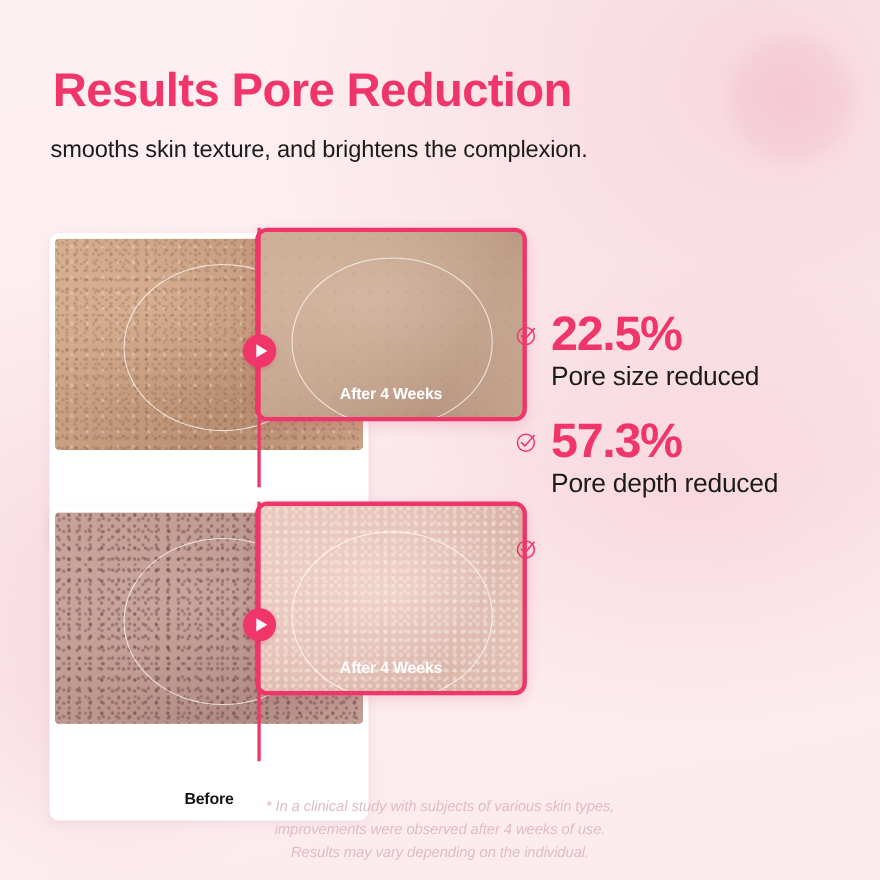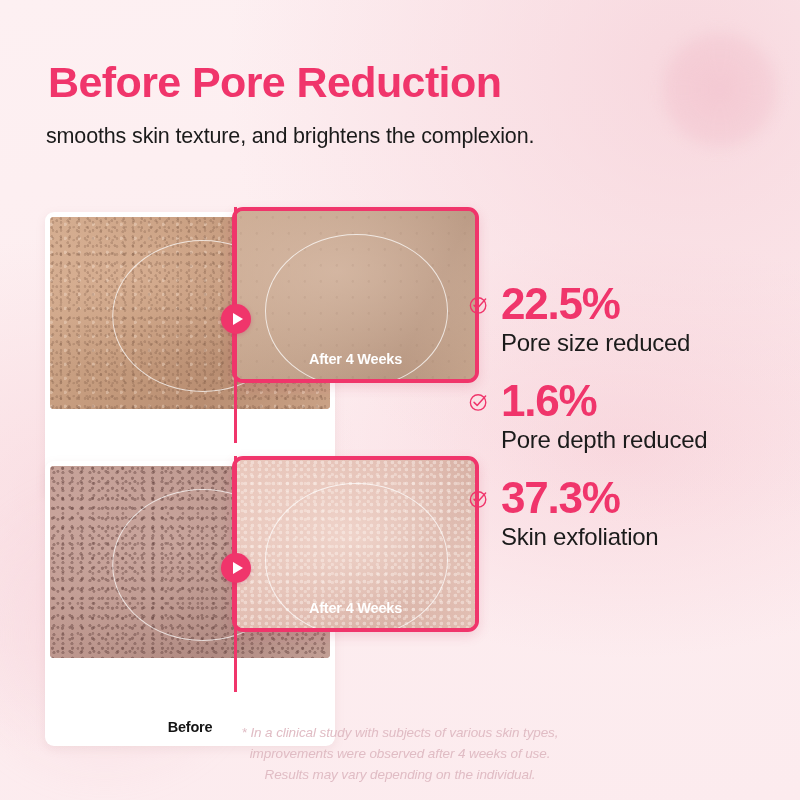--- a/index.html
+++ b/index.html
@@ -181,21 +181,21 @@
   }
 </style>
 </head>
 <body>
 
 <div class="canvas">
 
   <div class="blob-tr"></div>
   <div class="blob-bl"></div>
 
-  <div class="title">Before Pore Reduction</div>
+  <div class="title">Results Pore Reduction</div>
   <div class="subtitle">
     <div>smooths skin texture, and brightens the complexion.</div>
   </div>
 
   <div class="compare c1">
     <div class="before-card">
       <div class="before-photo">
         <div class="skin rough-a"></div>
         <div class="ring r1"></div>
       </div>
@@ -251,36 +251,32 @@
     </div>
 
     <div class="stat">
       <span class="check">
         <svg width="22" height="22" viewBox="0 0 24 24" fill="none">
           <circle cx="11" cy="12.5" r="8.4" stroke="#f0356b" stroke-width="1.5"></circle>
           <path d="M6.6 12.4 L10 15.7 L19.2 5.4" stroke="#f0356b" stroke-width="1.6" stroke-linecap="round" stroke-linejoin="round"></path>
         </svg>
       </span>
       <span class="txt">
-        <div class="pct">1.6%</div>
+        <div class="pct">57.3%</div>
         <div class="lbl">Pore depth reduced</div>
       </span>
     </div>
 
     <div class="stat">
       <span class="check">
         <svg width="22" height="22" viewBox="0 0 24 24" fill="none">
           <circle cx="11" cy="12.5" r="8.4" stroke="#f0356b" stroke-width="1.5"></circle>
           <path d="M6.6 12.4 L10 15.7 L19.2 5.4" stroke="#f0356b" stroke-width="1.6" stroke-linecap="round" stroke-linejoin="round"></path>
         </svg>
       </span>
-      <span class="txt">
-        <div class="pct">37.3%</div>
-        <div class="lbl">Skin exfoliation</div>
-      </span>
     </div>
   </div>
 
   <div class="footnote">
     <div>* In a clinical study with subjects of various skin types,</div>
     <div>improvements were observed after 4 weeks of use.</div>
     <div>Results may vary depending on the individual.</div>
   </div>
 
 </div>

